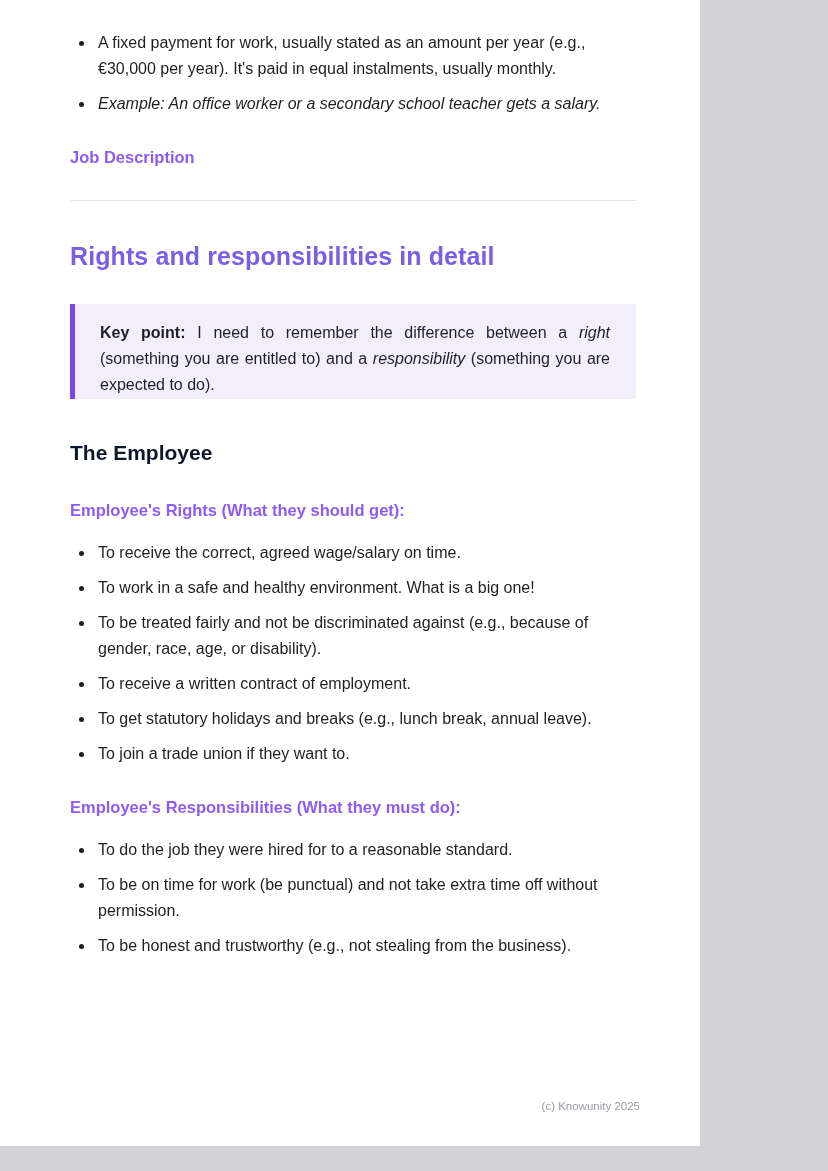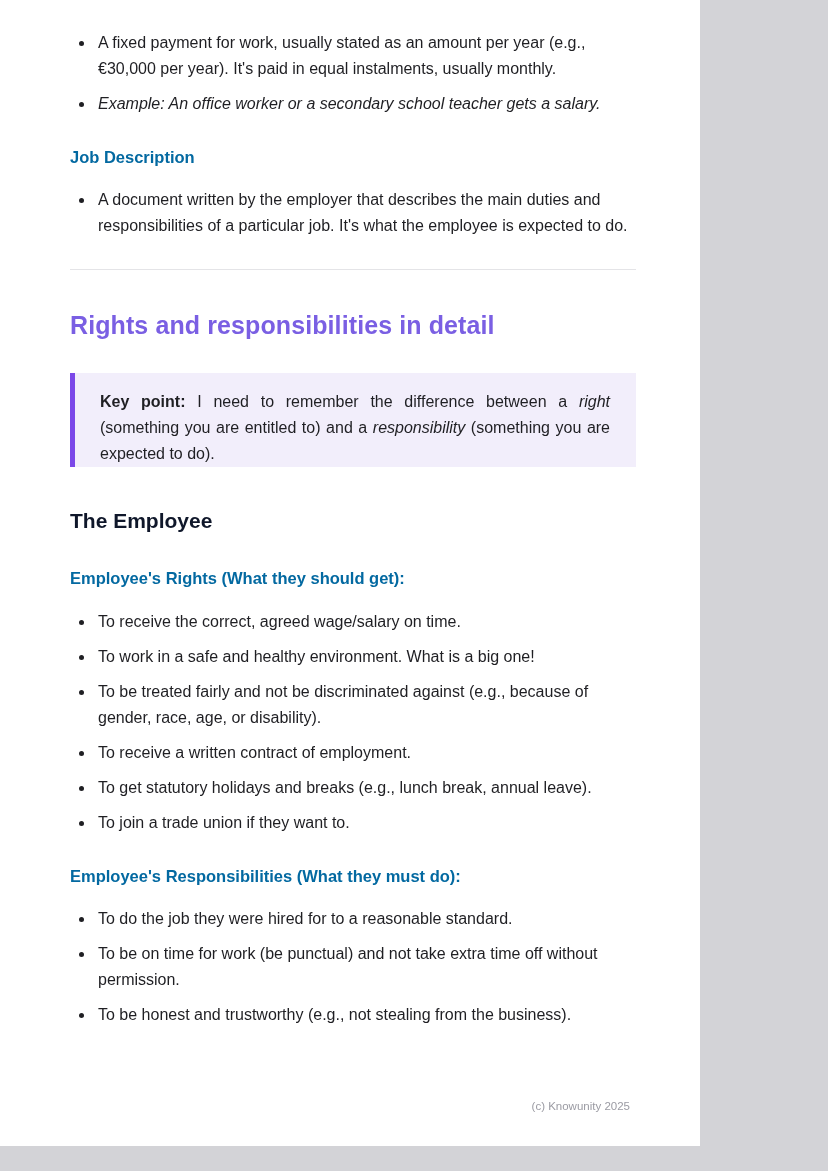--- a/index.html
+++ b/index.html
@@ -43,21 +43,21 @@
     padding-left: 25px;
   }
   ul.bullets li {
     margin-bottom: 9px;
     padding-left: 3px;
   }
   ul.bullets li.italic { font-style: italic; }
   h3.subhead {
     font-size: 16.5px;
     font-weight: 700;
-    color: #0369a1;
+    color: #8b5cf6;
     margin: 27px 0 17px 0;
   }
   hr.divider {
     border: none;
     border-top: 1px solid #e4e4e7;
     margin: 30px 0 0 0;
   }
   h1.section-title {
     font-size: 25px;
     font-weight: 700;
@@ -79,21 +79,21 @@
   .callout p { margin: 0; }
   h2.employee-title {
     font-size: 21px;
     font-weight: 700;
     color: #0f172a;
     margin: 37px 0 27px 0;
   }
   .watermark {
     position: absolute;
     top: 1100px;
-    right: 70px;
+    right: 60px;
     font-size: 11.5px;
     color: #9b9ba3;
     z-index: 2;
   }
 </style>
 </head>
 <body>
 
 <div class="page">
 
@@ -101,23 +101,20 @@
 
   <div class="content">
 
     <ul class="bullets">
       <li>A fixed payment for work, usually stated as an amount per year (e.g., €30,000 per year). It's paid in equal instalments, usually monthly.</li>
       <li class="italic">Example: An office worker or a secondary school teacher gets a salary.</li>
     </ul>
 
     <h3 class="subhead">Job Description</h3>
 
-    <ul class="bullets">
-      <li>A document written by the employer that describes the main duties and responsibilities of a particular job. It's what the employee is expected to do.</li>
-    </ul>
 
     <hr class="divider">
 
     <h1 class="section-title">Rights and responsibilities in detail</h1>
 
 
     <div class="callout">
       <p><strong>Key point:</strong><span> I need to remember the difference between a </span><em>right</em><span> (something you are entitled to) and a </span><em>responsibility</em><span> (something you are expected to do).</span></p>
     </div>
 

